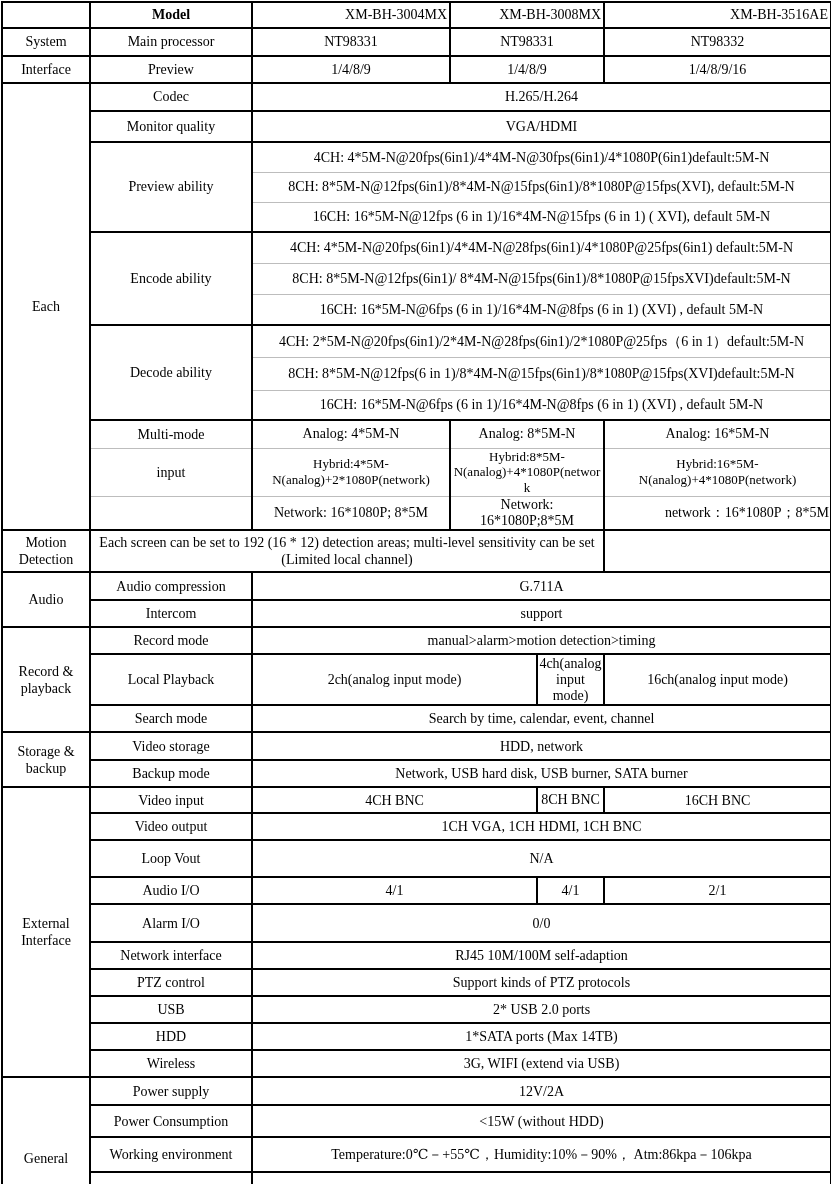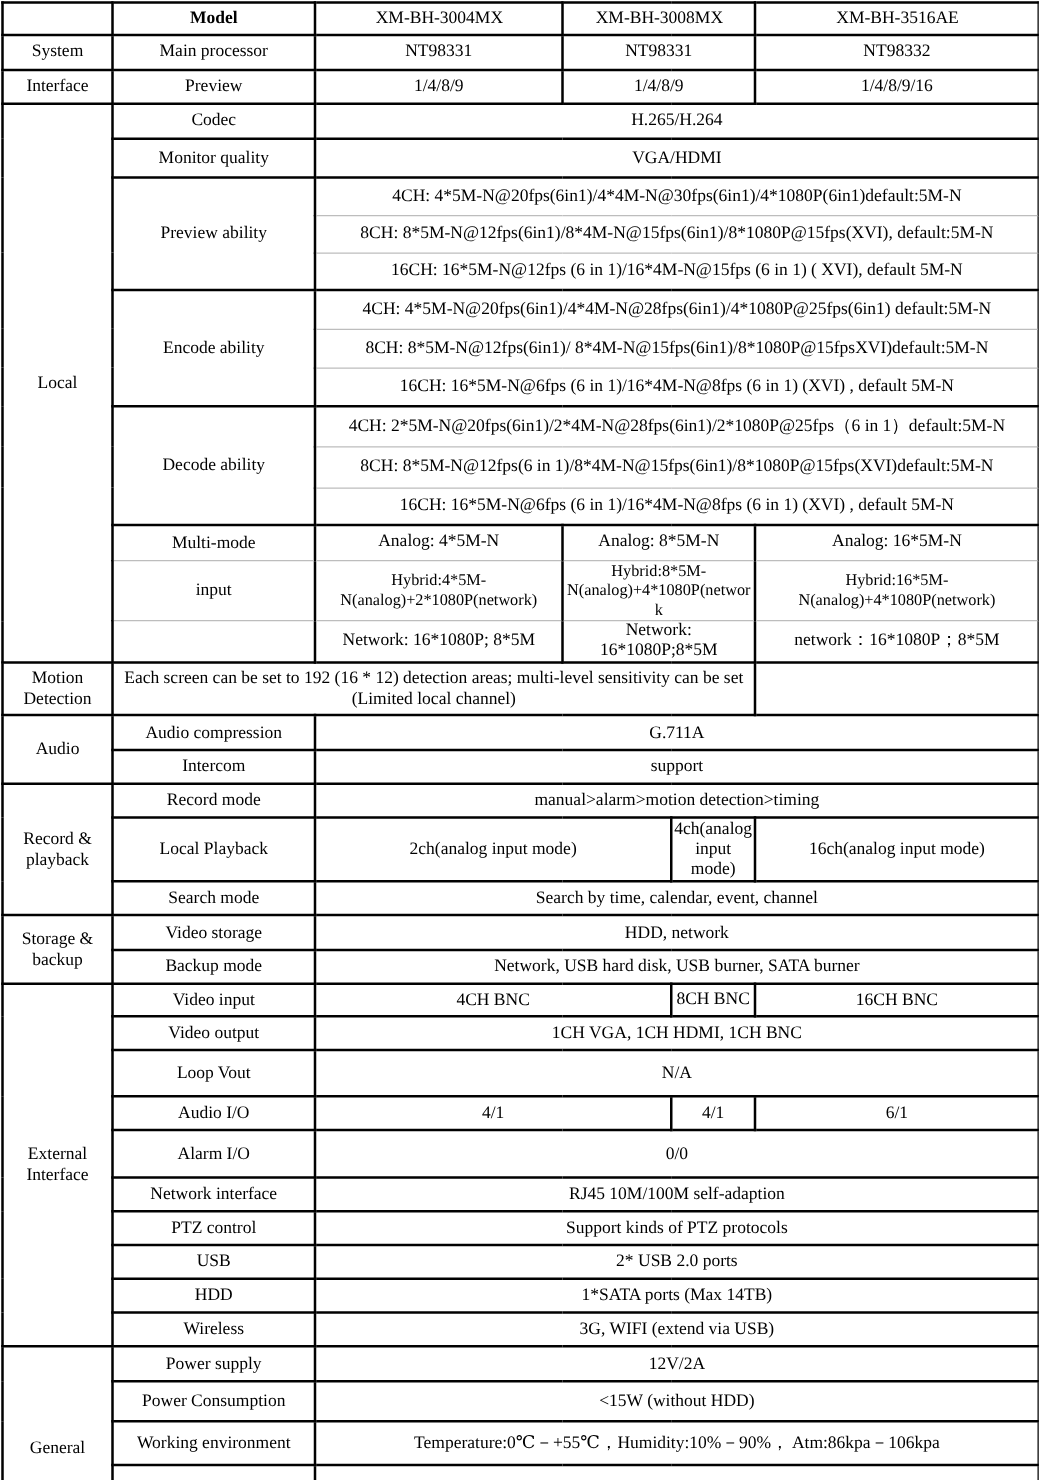--- a/index.html
+++ b/index.html
@@ -21,21 +21,21 @@
     border:2px solid #000;
     font-size:14px;
     text-align:center;
     vertical-align:middle;
     padding:1px 2px;
     line-height:1.22;
     overflow:hidden;
     word-wrap:break-word;
   }
   td.bold { font-weight:bold;text-align:center; }
-  td.left { text-align:center; padding-left:3px; }
+  td.left { text-align:right; padding-left:3px; }
   
   td.gt { border-top:1px solid #bdbdbd; }
   td.gb { border-bottom:1px solid #bdbdbd;font-family:Liberation Serif, serif; }
   td.hy { font-size:13px; padding:0 1px; }
   td.tight { padding:0 1px; line-height:1.15; }
 </style>
 </head>
 <body>
 
 <table class="spec">
@@ -67,21 +67,21 @@
 
   <tr style="height:27px">
     <td>Interface</td>
     <td>Preview</td>
     <td>1/4/8/9</td>
     <td colspan="2">1/4/8/9</td>
     <td>1/4/8/9/16</td>
   </tr>
 
   <tr style="height:28px">
-    <td rowspan="14">Local</td>
+    <td rowspan="14">Each</td>
     <td>Codec</td>
     <td colspan="4">H.265/H.264</td>
   </tr>
   <tr style="height:31px">
     <td>Monitor quality</td>
     <td colspan="4">VGA/HDMI</td>
   </tr>
   <tr style="height:30px">
     <td rowspan="3">Preview ability</td>
     <td colspan="4" class="gb">4CH: 4*5M-N@20fps(6in1)/4*4M-N@30fps(6in1)/4*1080P(6in1)default:5M-N</td>
@@ -183,21 +183,21 @@
     <td colspan="4">1CH VGA, 1CH HDMI, 1CH BNC</td>
   </tr>
   <tr style="height:37px">
     <td>Loop Vout</td>
     <td colspan="4">N/A</td>
   </tr>
   <tr style="height:27px">
     <td>Audio I/O</td>
     <td colspan="2">4/1</td>
     <td>4/1</td>
-    <td>6/1</td>
+    <td>2/1</td>
   </tr>
   <tr style="height:38px">
     <td>Alarm I/O</td>
     <td colspan="4">0/0</td>
   </tr>
   <tr style="height:27px">
     <td>Network interface</td>
     <td colspan="4">RJ45 10M/100M self-adaption</td>
   </tr>
   <tr style="height:27px">

